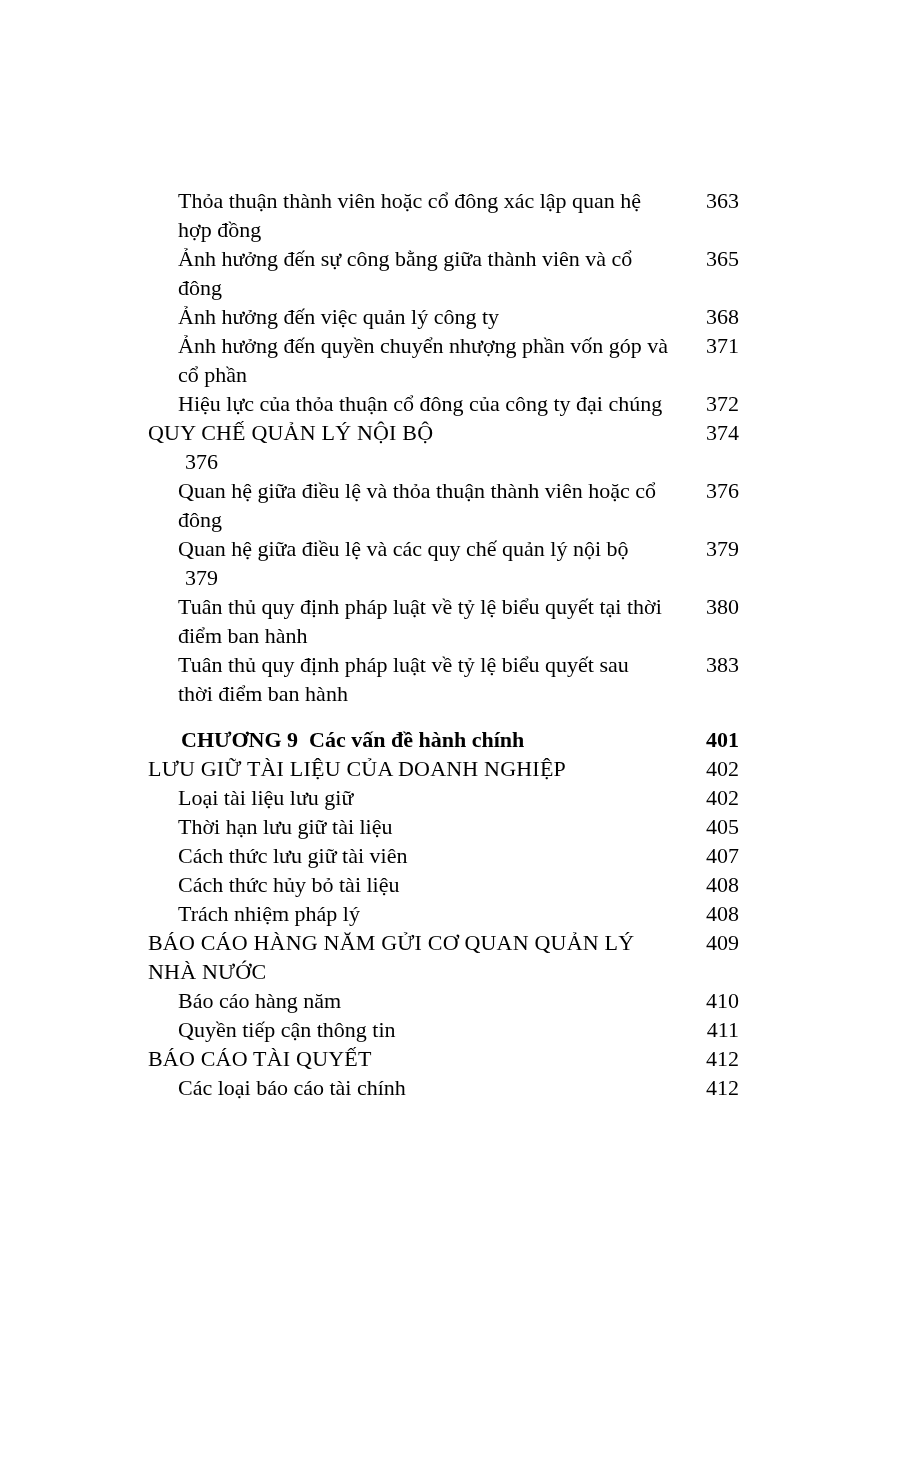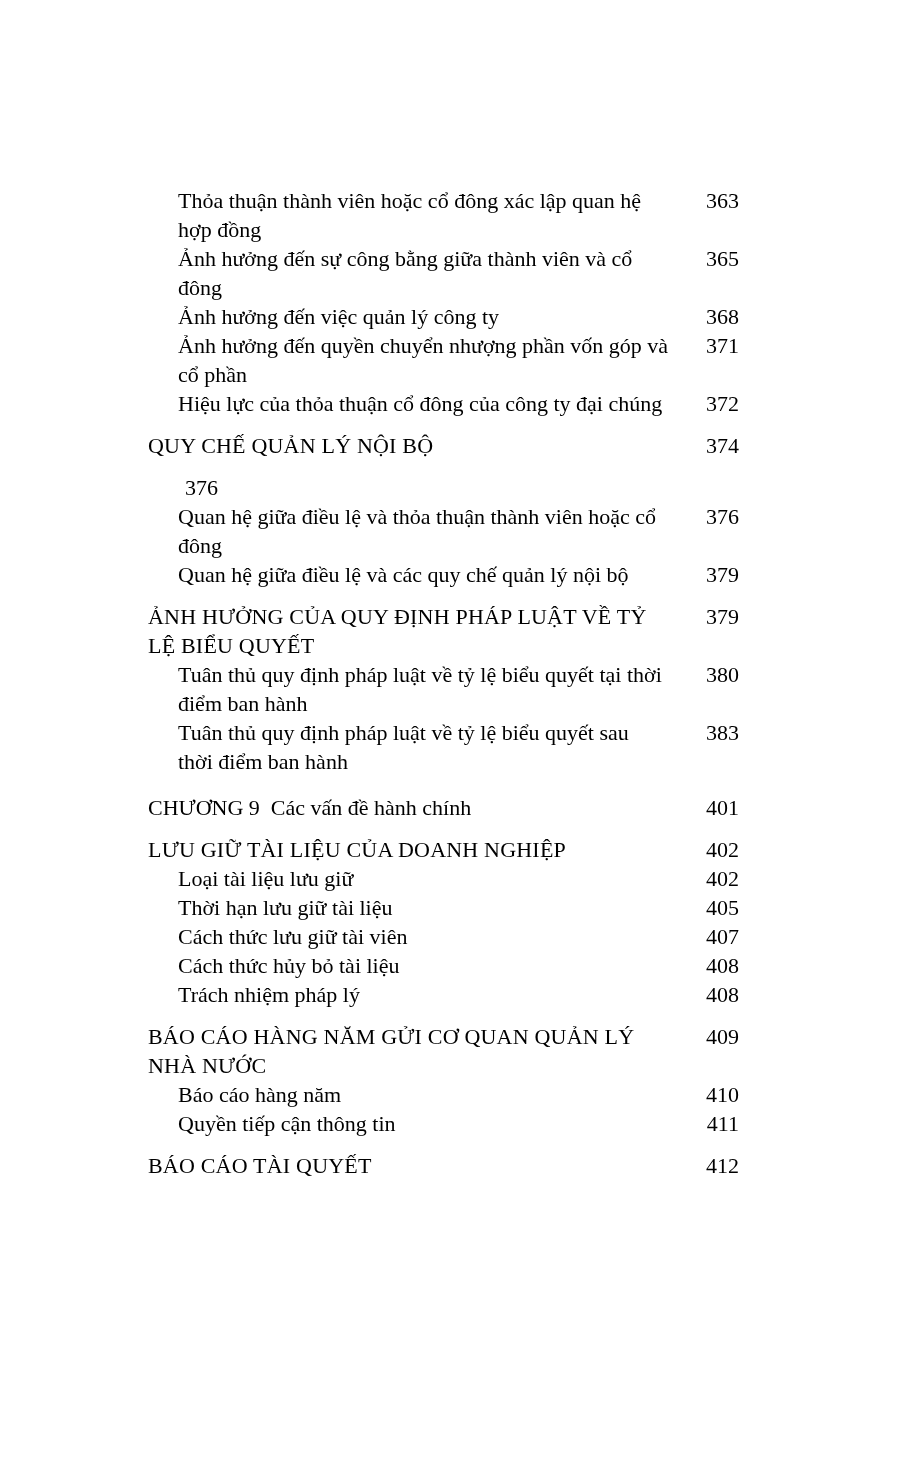--- a/index.html
+++ b/index.html
@@ -34,28 +34,28 @@
   .entry .pagenum {
     flex: 0 0 62px;
     width: 62px;
     text-align: right;
     padding-left: 8px;
   }
   .entry.lvl-sub .text {
     padding-left: 30px;
   }
   .entry.lvl-section {
-    margin-top: 13px;
   }
   .entry.lvl-section .text {
     letter-spacing: 0.2px;
   }
   .entry.lvl-chapter {
     margin-top: 17px;
-    font-weight: normal;
+    font-weight: bold;
+    margin-left: 33px;
   }
   .entry.lvl-chapter .text {
     white-space: pre-wrap;
   }
   .footer {
     position: absolute;
     top: 1356px;
     left: 0;
     width: 916px;
     text-align: left;
@@ -99,21 +99,20 @@
       </div>
       <div class="entry lvl-sub">
         <span class="text">Quan hệ giữa điều lệ và thỏa thuận thành viên hoặc cổ đông</span>
         <span class="pagenum">376</span>
       </div>
       <div class="entry lvl-sub">
         <span class="text">Quan hệ giữa điều lệ và các quy chế quản lý nội bộ</span>
         <span class="pagenum">379</span>
       </div>
       <div class="entry lvl-section">
-        <span class="text">ẢNH HƯỞNG CỦA QUY ĐỊNH PHÁP LUẬT VỀ TỶ LỆ BIỂU QUYẾT</span>
         <span class="pagenum">379</span>
       </div>
       <div class="entry lvl-sub">
         <span class="text">Tuân thủ quy định pháp luật về tỷ lệ biểu quyết tại thời điểm ban hành</span>
         <span class="pagenum">380</span>
       </div>
       <div class="entry lvl-sub">
         <span class="text">Tuân thủ quy định pháp luật về tỷ lệ biểu quyết sau thời điểm ban hành</span>
         <span class="pagenum">383</span>
       </div>

